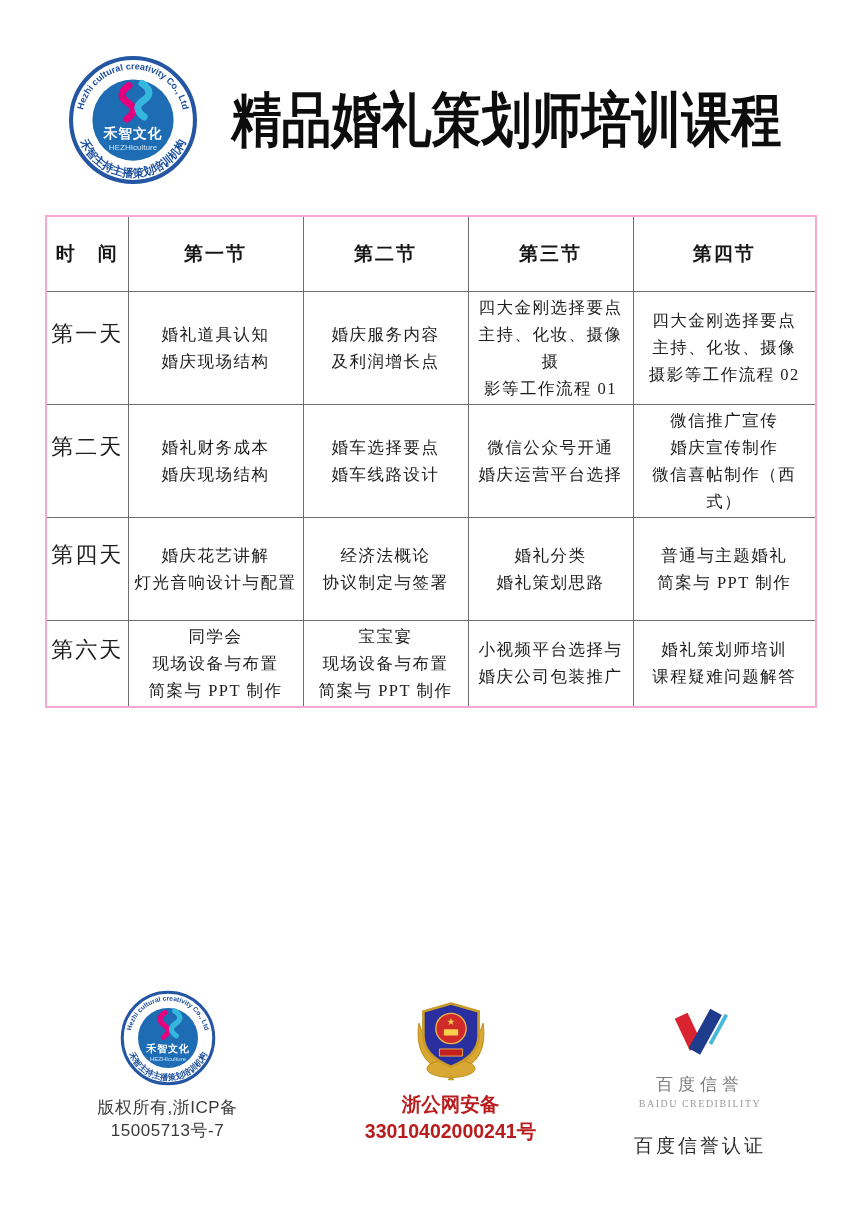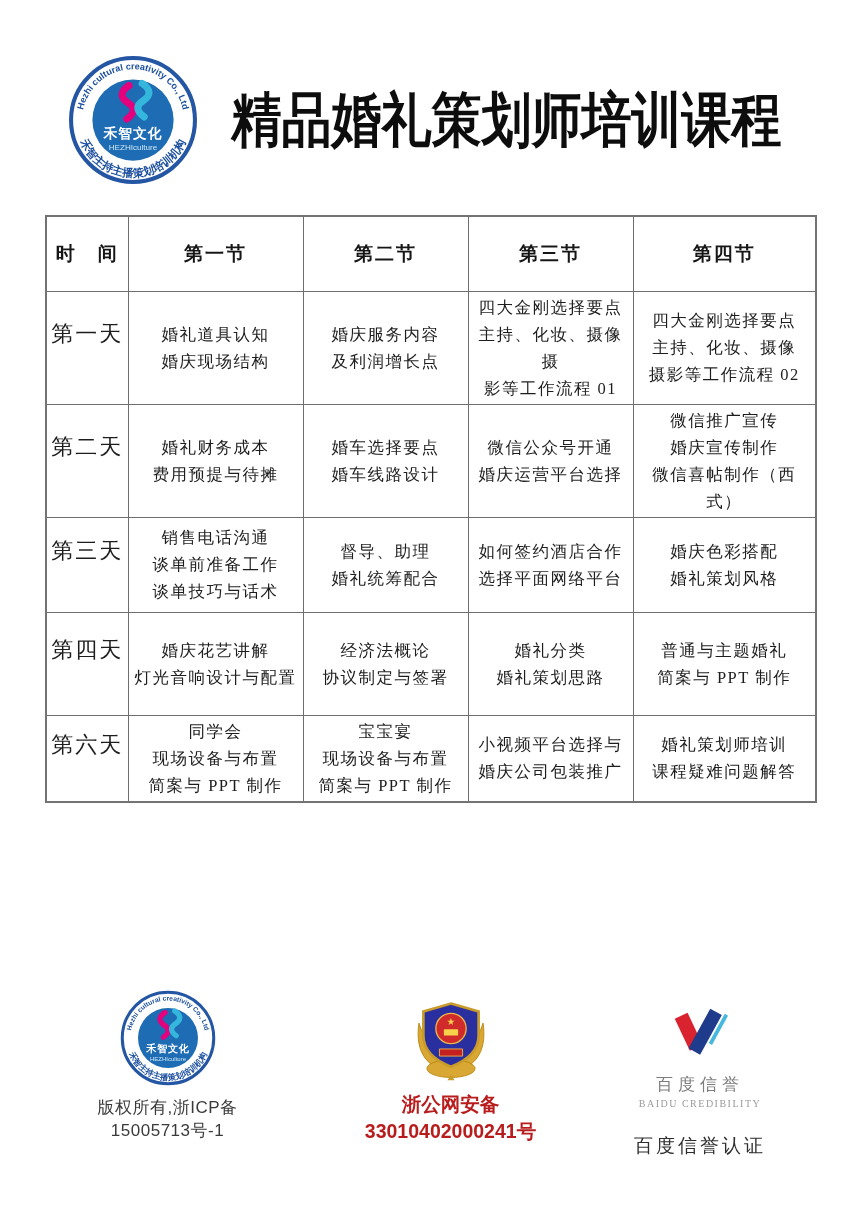--- a/index.html
+++ b/index.html
@@ -16,21 +16,21 @@
               font-family:"Liberation Serif", serif;white-space:nowrap;}
   
   table.schedule{position:absolute;left:45px;top:215px;width:770px;
                  border-collapse:collapse;table-layout:fixed;
                  font-family:"Liberation Serif", serif;}
   table.schedule td,table.schedule th{
     border:1px solid #6e6e6e;text-align:center;vertical-align:middle;
     white-space:pre-line;padding:2px 3px;color:#1d1d1d;
     font-size:16.5px;line-height:27px;letter-spacing:1.5px;font-weight:normal;
   }
-  table.schedule{border:2px solid #737373;}
+  table.schedule{border:2px solid #f9a8d4;}
   table.schedule th{font-size:19px;letter-spacing:2px;font-weight:bold;color:#161616;}
   tr.hrow{height:75px;}
   tr.r0{height:108px;} tr.r1{height:107px;} tr.r2{height:95px;}
   tr.r3{height:103px;} tr.r4{height:107px;} tr.r5{height:74px;}
   .day-inner{position:relative;top:-13px;display:inline-block;font-size:22px;letter-spacing:2px;}
   
   .f-block{position:absolute;text-align:center;}
   .f-left{left:60px;top:990px;width:215px;}
   .f-mid{left:328px;top:998px;width:245px;}
   .f-right{left:600px;top:1008px;width:200px;}
@@ -97,40 +97,28 @@
     <td>四大金刚选择要点
 主持、化妆、摄像摄
 影等工作流程 01</td>
     <td>四大金刚选择要点
 主持、化妆、摄像
 摄影等工作流程 02</td>
   </tr>
   <tr class="r1">
     <td><span class="day-inner">第二天</span></td>
     <td>婚礼财务成本
-费用预提与待摊</td>
+婚庆现场结构</td>
     <td>婚车选择要点
 婚车线路设计</td>
     <td>微信公众号开通
 婚庆运营平台选择</td>
     <td>微信推广宣传
 婚庆宣传制作
 微信喜帖制作（西式）</td>
-  </tr>
-  <tr class="r2">
-    <td><span class="day-inner">第三天</span></td>
-    <td>销售电话沟通
-谈单前准备工作
-谈单技巧与话术</td>
-    <td>督导、助理
-婚礼统筹配合</td>
-    <td>如何签约酒店合作
-选择平面网络平台</td>
-    <td>婚庆色彩搭配
-婚礼策划风格</td>
   </tr>
   <tr class="r3">
     <td><span class="day-inner">第四天</span></td>
     <td>婚庆花艺讲解
 灯光音响设计与配置</td>
     <td>经济法概论
 协议制定与签署</td>
     <td>婚礼分类
 婚礼策划思路</td>
     <td>普通与主题婚礼
@@ -164,21 +152,21 @@
       <textPath href="#arcTopB" startOffset="50%" text-anchor="middle">Hezhi cultural creativity Co., Ltd</textPath>
     </text>
     <text font-size="11" fill="#1b4f9e" font-weight="bold">
       <textPath href="#arcBotB" startOffset="50%" text-anchor="middle">禾智主持主播策划培训机构</textPath>
     </text>
     <path d="M60 30 q-13 9 -1 17 q11 7 -1 16" stroke="#e5007d" stroke-width="7" fill="none" stroke-linecap="round"></path>
     <path d="M73 28 q13 9 1 17 q-11 7 1 16" stroke="#35b6dc" stroke-width="7" fill="none" stroke-linecap="round"></path>
     <text x="64" y="82" text-anchor="middle" font-size="13.5" fill="#ffffff" font-weight="bold" letter-spacing="1">禾智文化</text>
     <text x="64" y="94" text-anchor="middle" font-size="8" fill="#cfe8f8" font-family="Liberation Sans, sans-serif">HEZHIculture</text>
   </svg>
-  <div class="f-caption">版权所有,浙ICP备15005713号-1</div>
+  <div class="f-caption">版权所有,浙ICP备15005713号-7</div>
 </div>
 
 <div class="f-block f-mid">
   <svg viewBox="0 0 110 95" width="98" height="85">
     <path d="M55 82 C30 80 14 62 19 28 C27 52 38 63 55 66 Z" fill="#d9a733" stroke="#b8860b" stroke-width="1"></path>
     <path d="M55 82 C80 80 96 62 91 28 C83 52 72 63 55 66 Z" fill="#d9a733" stroke="#b8860b" stroke-width="1"></path>
     <ellipse cx="55" cy="79" rx="27" ry="10" fill="#d9a733" stroke="#b8860b" stroke-width="1"></ellipse>
     <path d="M55 86 l-4 6 h8 Z" fill="#c89b2a"></path>
     <path d="M55 6 L86 15 L86 42 C86 60 73 70 55 77 C37 70 24 60 24 42 L24 15 Z" fill="#2a2fa0" stroke="#c89b2a" stroke-width="3"></path>
     <circle cx="55" cy="34" r="17" fill="#d02a2a" stroke="#e8b84b" stroke-width="1.5"></circle>

